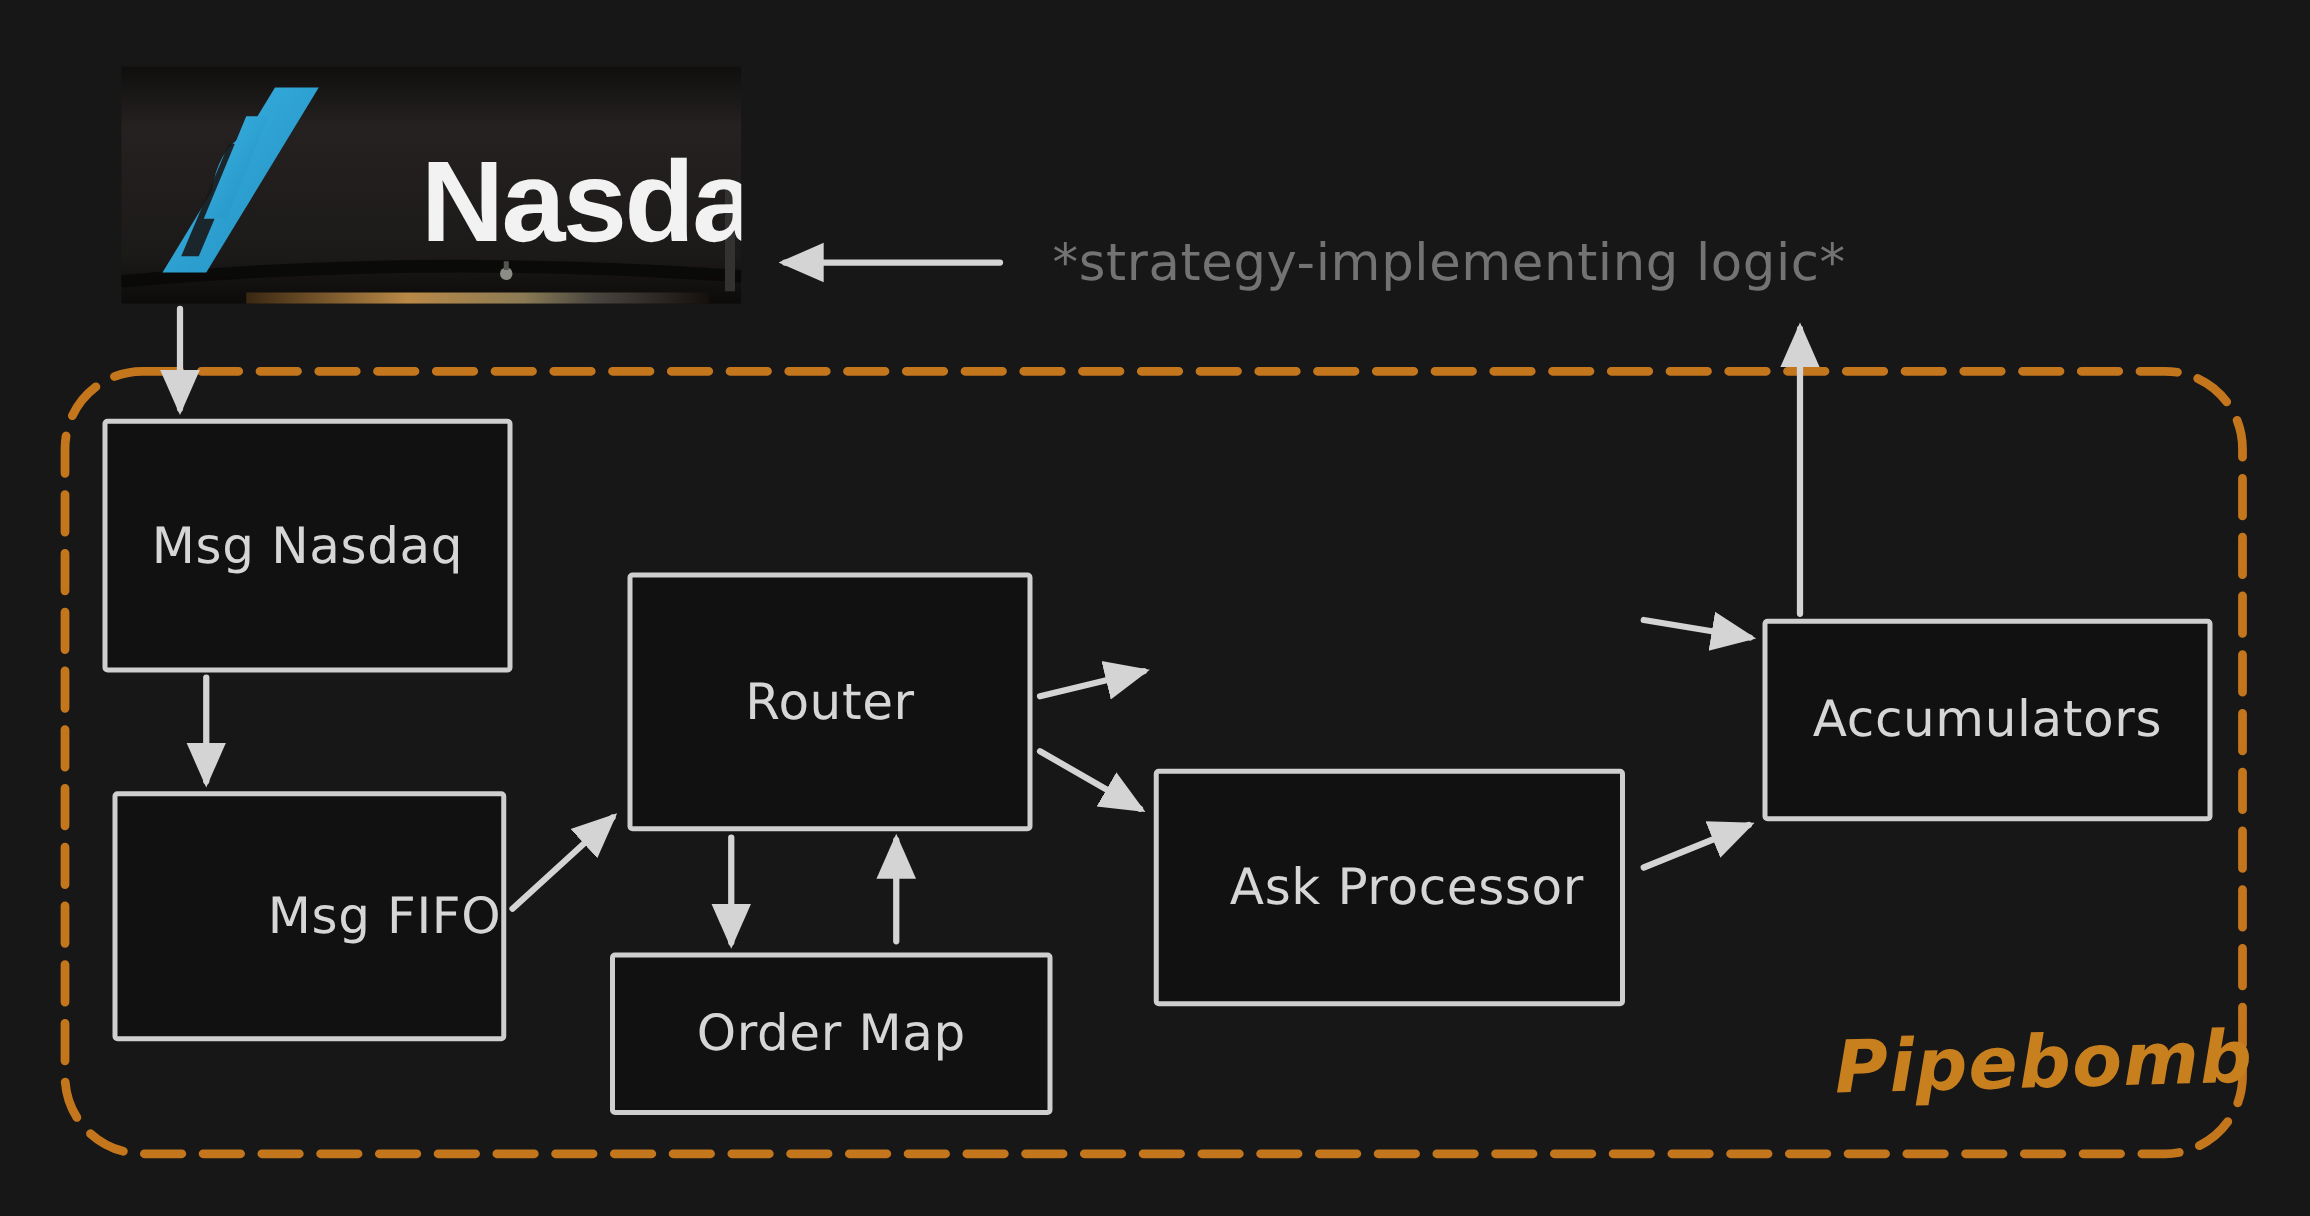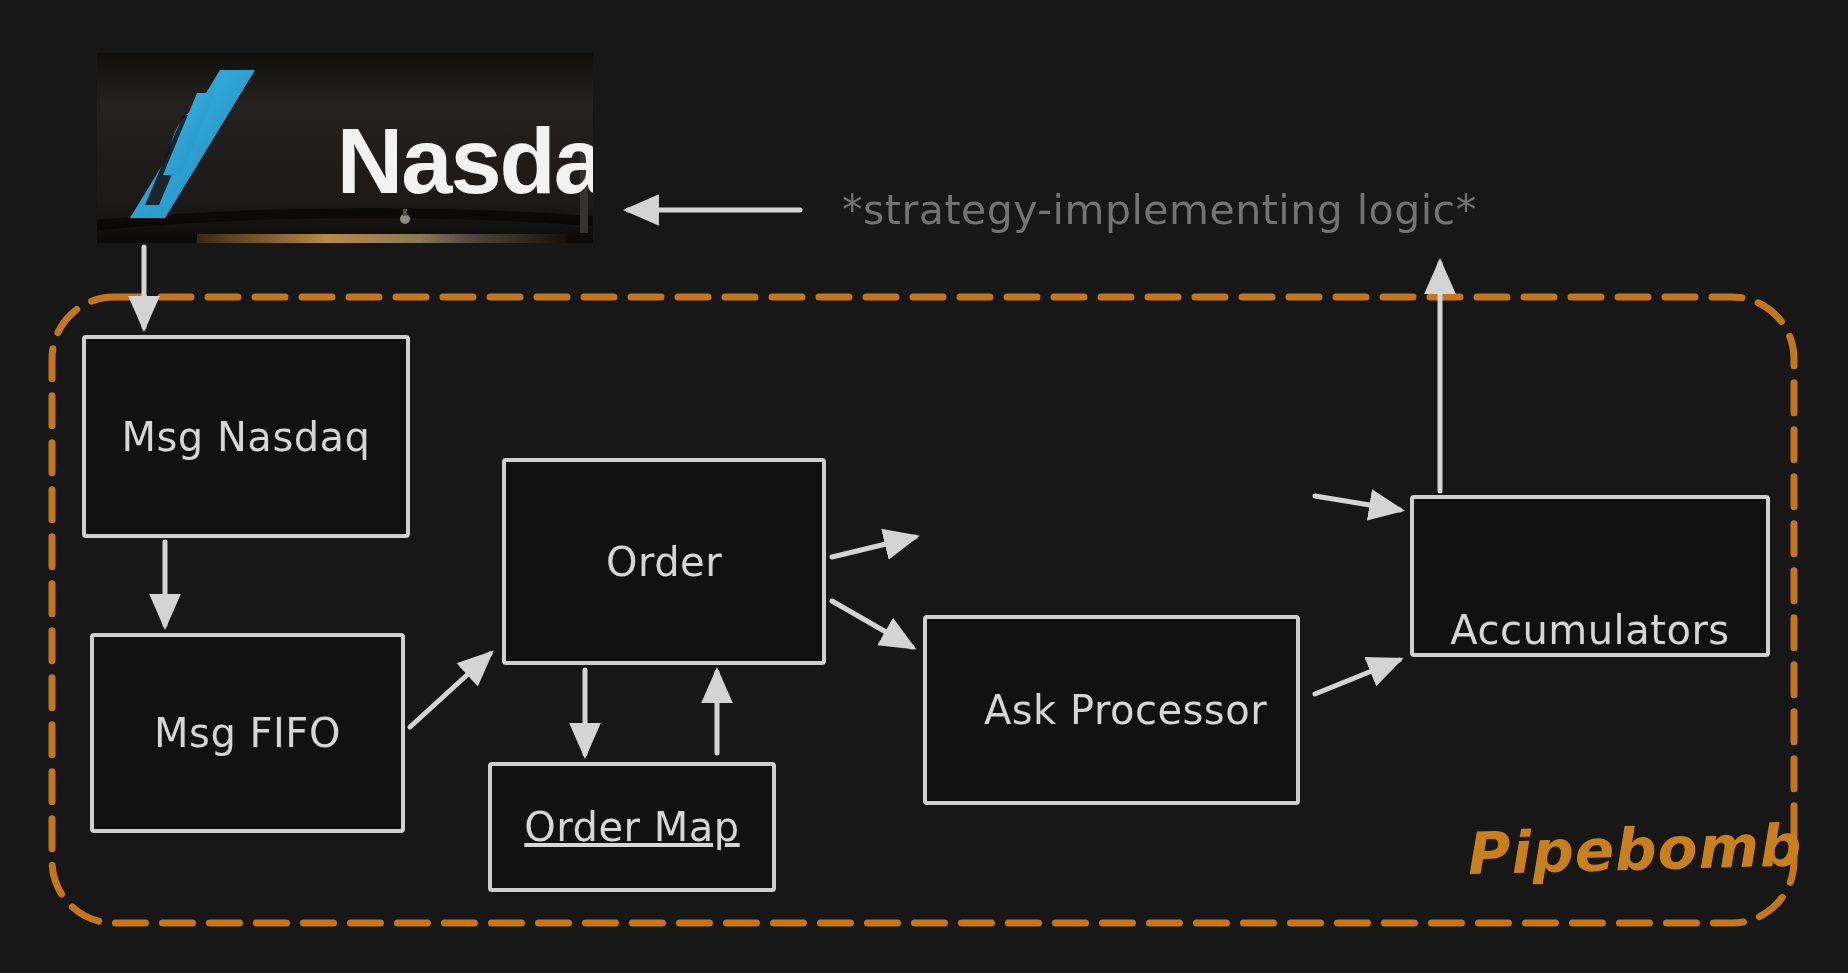--- a/index.html
+++ b/index.html
@@ -98,38 +98,38 @@
       </g>
 
       <text x="400" y="140" text-anchor="middle" fill="#f2f2f2" font-family="Liberation Sans, DejaVu Sans, sans-serif" font-size="92" font-weight="bold" letter-spacing="-2">Nasdaq</text>
     </svg>
   </figure>
 
   <div class="node" style="left:82px;  top:335px; width:328px; height:203px;">
     <span>Msg Nasdaq</span>
   </div>
 
-  <div class="node" style="left:90px;  top:633px; width:315px; height:200px;">
+  <div class="node" style="left:90px;  top:633px; width:315px; height:200px;justify-content:flex-end;">
     <span>Msg FIFO</span>
   </div>
 
   <div class="node" style="left:502px; top:458px; width:324px; height:207px;">
-    <span>Order</span>
+    <span>Router</span>
   </div>
 
-  <div class="node" style="left:488px; top:762px; width:288px; height:130px;text-decoration:underline;">
+  <div class="node" style="left:488px; top:762px; width:354px; height:130px;">
     <span>Order Map</span>
   </div>
 
 
   <div class="node" style="left:923px; top:615px; width:377px; height:190px;padding-left:28px;">
     <span>Ask Processor</span>
   </div>
 
-  <div class="node" style="left:1410px; top:495px; width:360px; height:162px;align-items:flex-end;">
+  <div class="node" style="left:1410px; top:495px; width:360px; height:162px;">
     <span>Accumulators</span>
   </div>
 
   <div class="annotation">*strategy-implementing logic*</div>
 
   <div class="pipebomb">Pipebomb</div>
 
 </div>
 
 </body></html>

